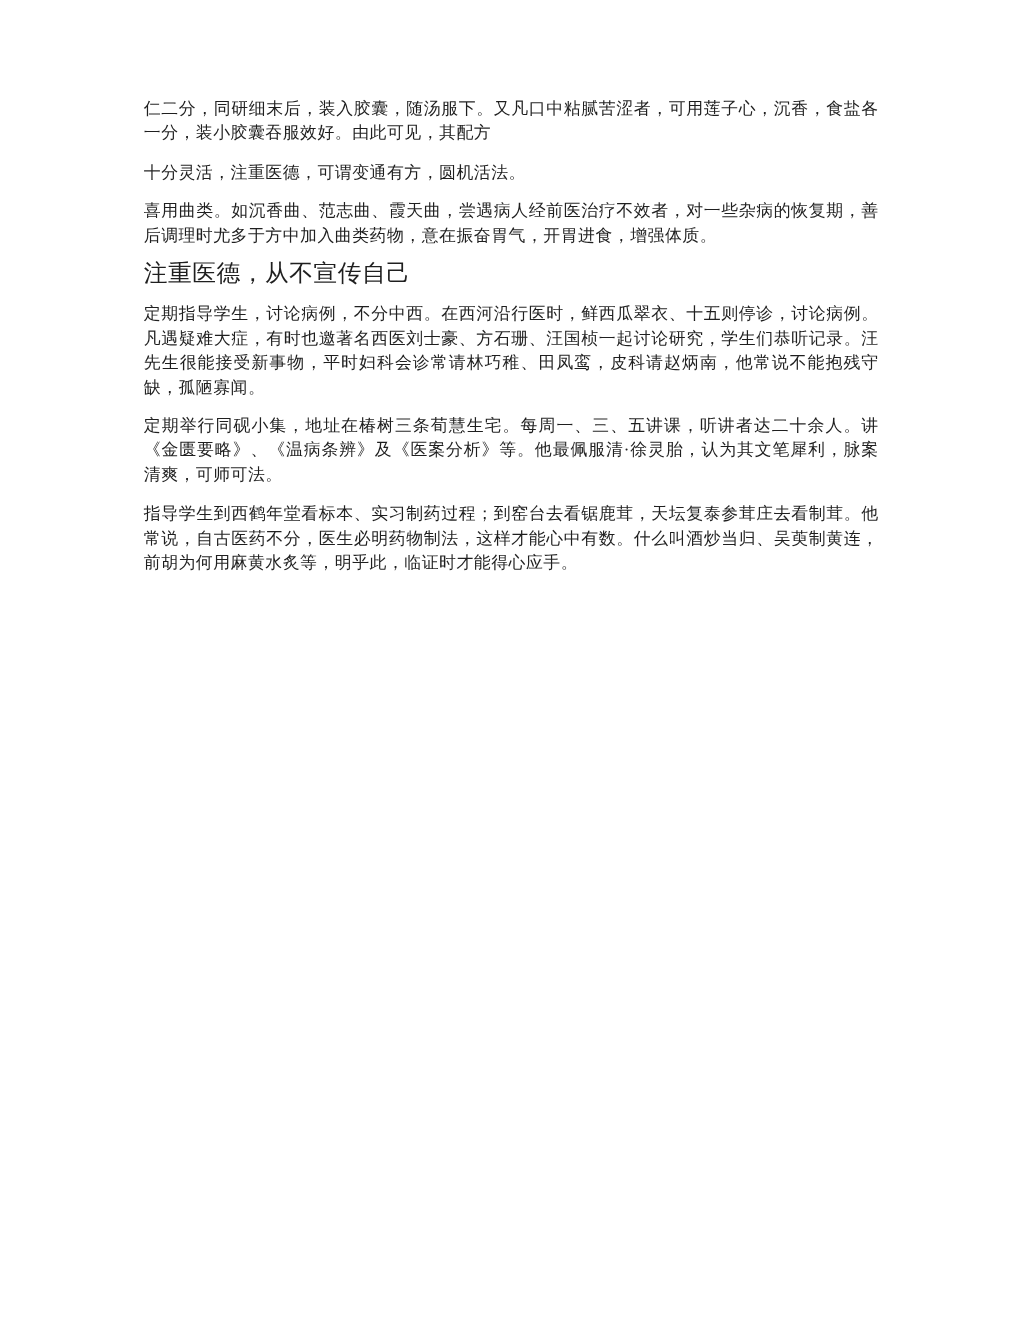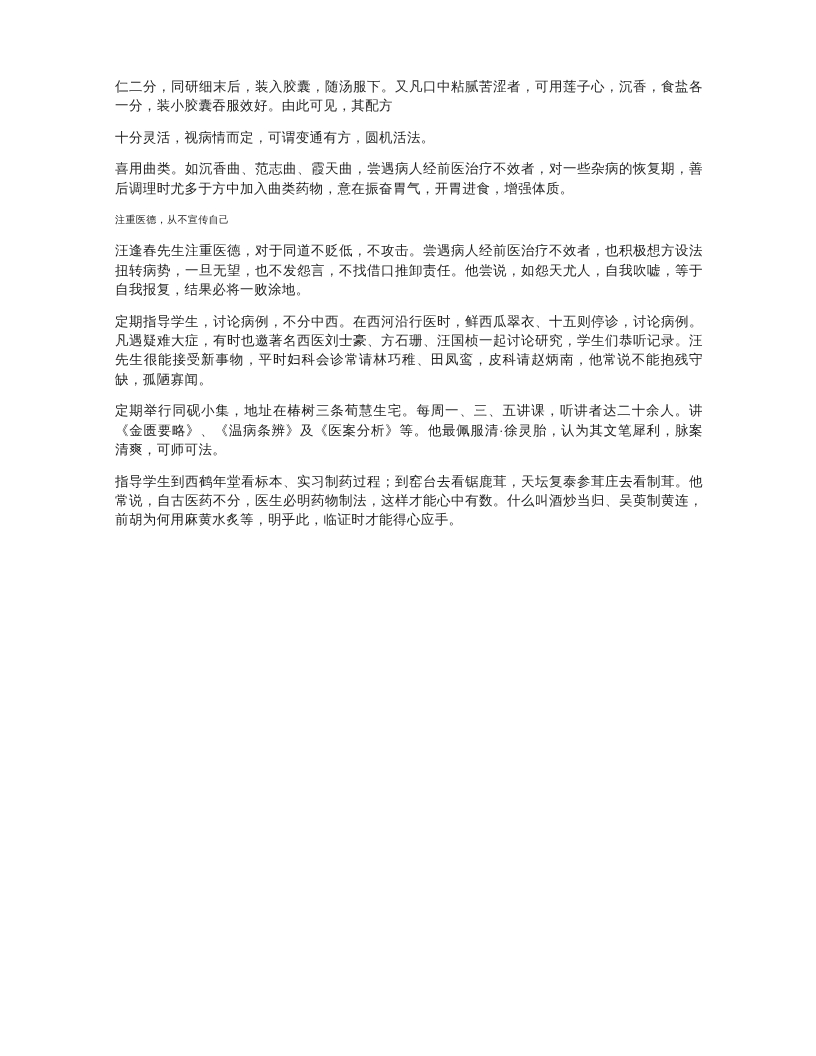--- a/index.html
+++ b/index.html
@@ -31,33 +31,32 @@
     margin: 0 0 12px 0;
     font-size: 13.5px;
     line-height: 19.4px;
     text-align: justify;
     text-justify: inter-ideograph;
     letter-spacing: 0.4px;
     word-break: break-all;
   }
   .heading {
     margin: 0 0 12px 0;
-    font-size: 10px;
+    font-size: 19px;
     line-height: 19.4px;
     font-weight: normal;
     letter-spacing: 0.4px;
   }
 </style>
 </head>
 <body>
 
 <div class="page">
   <article class="content">
     <p class="para">仁二分，同研细末后，装入胶囊，随汤服下。又凡口中粘腻苦涩者，可用莲子心，沉香，食盐各一分，装小胶囊吞服效好。由此可见，其配方</p>
-    <p class="para">十分灵活，视病情而定，可谓变通有方，圆机活法。</p>
+    <p class="para">十分灵活，注重医德，可谓变通有方，圆机活法。</p>
     <p class="para">喜用曲类。如沉香曲、范志曲、霞天曲，尝遇病人经前医治疗不效者，对一些杂病的恢复期，善后调理时尤多于方中加入曲类药物，意在振奋胃气，开胃进食，增强体质。</p>
     <h2 class="heading">注重医德，从不宣传自己</h2>
-    <p class="para">汪逢春先生注重医德，对于同道不贬低，不攻击。尝遇病人经前医治疗不效者，也积极想方设法扭转病势，一旦无望，也不发怨言，不找借口推卸责任。他尝说，如怨天尤人，自我吹嘘，等于自我报复，结果必将一败涂地。</p>
     <p class="para">定期指导学生，讨论病例，不分中西。在西河沿行医时，鲜西瓜翠衣、十五则停诊，讨论病例。凡遇疑难大症，有时也邀著名西医刘士豪、方石珊、汪国桢一起讨论研究，学生们恭听记录。汪先生很能接受新事物，平时妇科会诊常请林巧稚、田凤鸾，皮科请赵炳南，他常说不能抱残守缺，孤陋寡闻。</p>
     <p class="para">定期举行同砚小集，地址在椿树三条荀慧生宅。每周一、三、五讲课，听讲者达二十余人。讲《金匮要略》、《温病条辨》及《医案分析》等。他最佩服清·徐灵胎，认为其文笔犀利，脉案清爽，可师可法。</p>
     <p class="para">指导学生到西鹤年堂看标本、实习制药过程；到窑台去看锯鹿茸，天坛复泰参茸庄去看制茸。他常说，自古医药不分，医生必明药物制法，这样才能心中有数。什么叫酒炒当归、吴萸制黄连，前胡为何用麻黄水炙等，明乎此，临证时才能得心应手。</p>
   </article>
 </div>
 
 </body></html>

